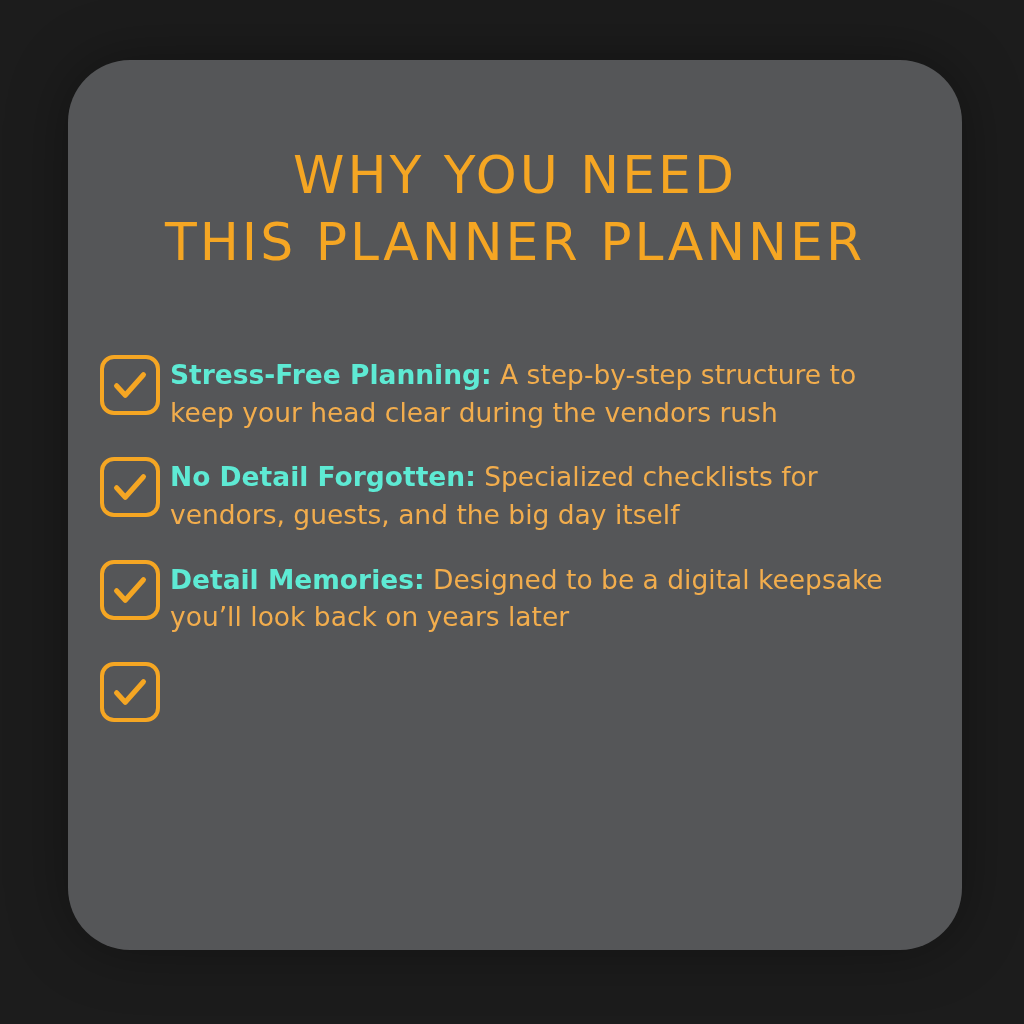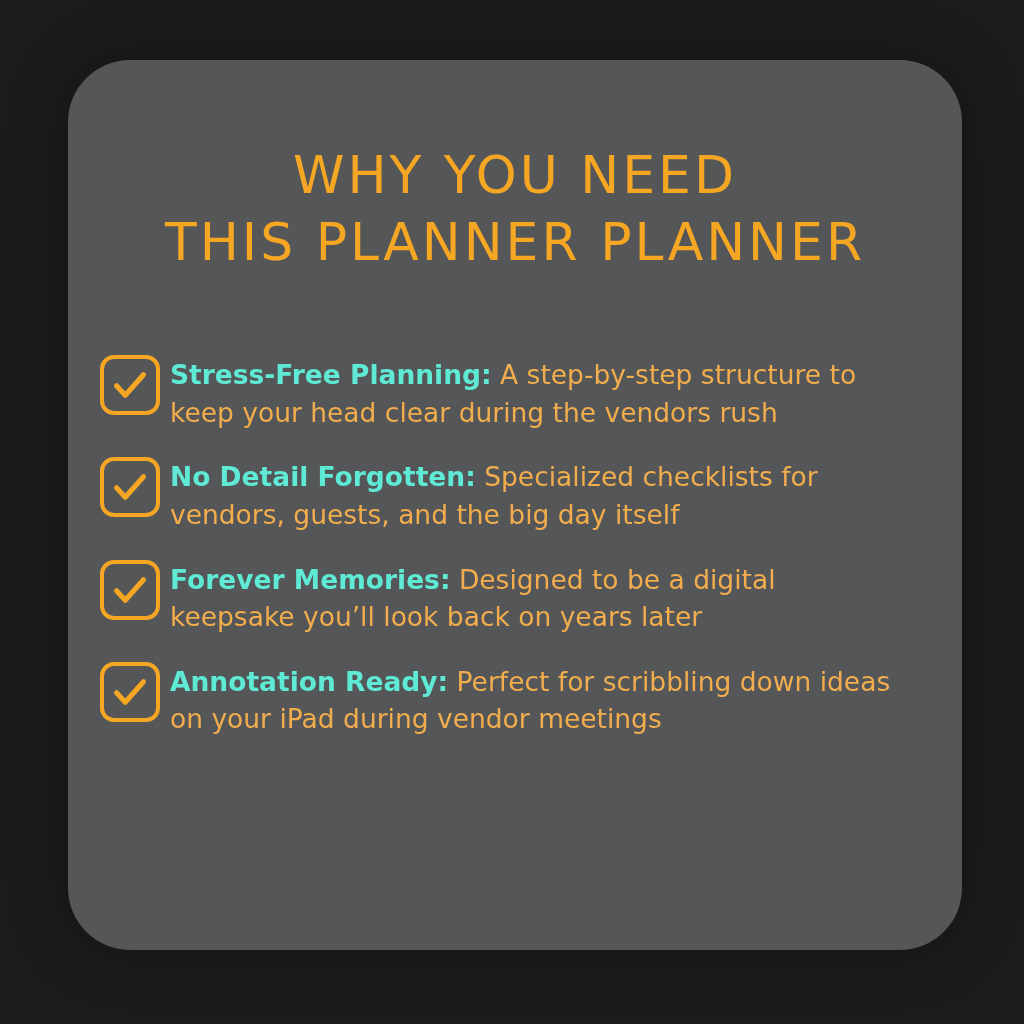--- a/index.html
+++ b/index.html
@@ -132,27 +132,26 @@
         </span>
         <span class="text"><span class="lead">No Detail Forgotten:</span><span class="desc"> Specialized checklists for vendors, guests, and the big day itself</span></span>
       </li>
 
       <li class="item">
         <span class="checkbox">
           <svg viewBox="0 0 24 24">
             <path d="M3.5 12.5 L9 18.5 L20.5 5.5" fill="none" stroke="#f5a623" stroke-width="3.2" stroke-linecap="round" stroke-linejoin="round"></path>
           </svg>
         </span>
-        <span class="text"><span class="lead">Forever Memories:</span><span class="desc"> Designed to be a digital keepsake you’ll look back on years later</span></span>
+        <span class="text"><span class="lead">Detail Memories:</span><span class="desc"> Designed to be a digital keepsake you’ll look back on years later</span></span>
       </li>
 
       <li class="item">
         <span class="checkbox">
           <svg viewBox="0 0 24 24">
             <path d="M3.5 12.5 L9 18.5 L20.5 5.5" fill="none" stroke="#f5a623" stroke-width="3.2" stroke-linecap="round" stroke-linejoin="round"></path>
           </svg>
         </span>
-        <span class="text"><span class="lead">Annotation Ready:</span><span class="desc"> Perfect for scribbling down ideas on your iPad during vendor meetings</span></span>
       </li>
 
     </ul>
   </div>
 </div>
 
 </body></html>

